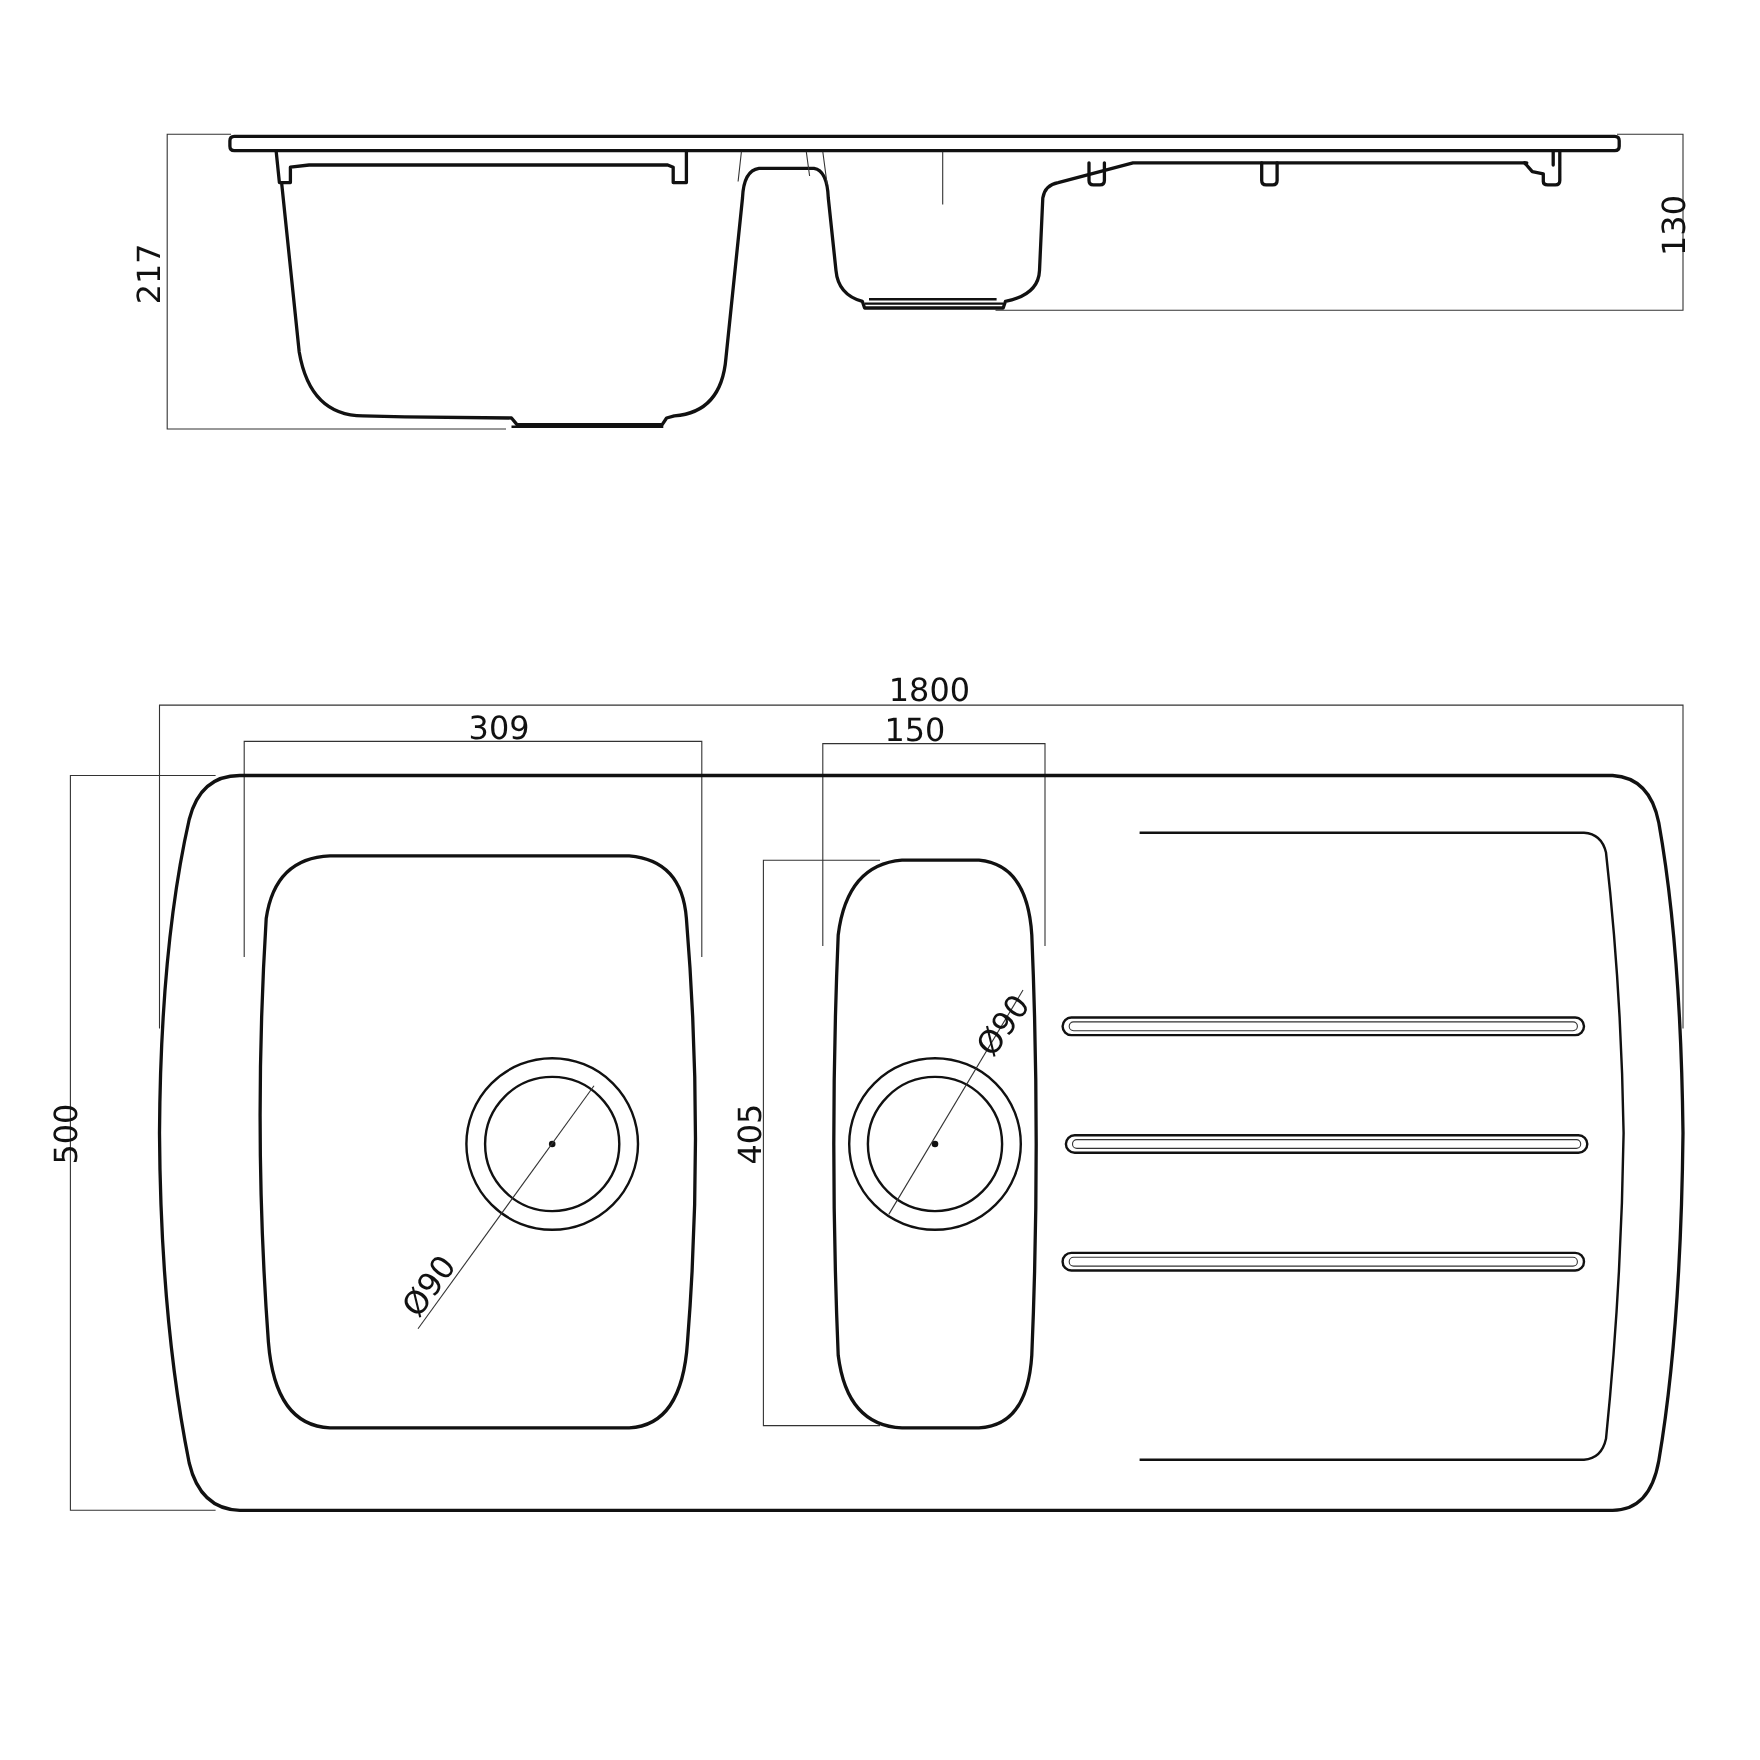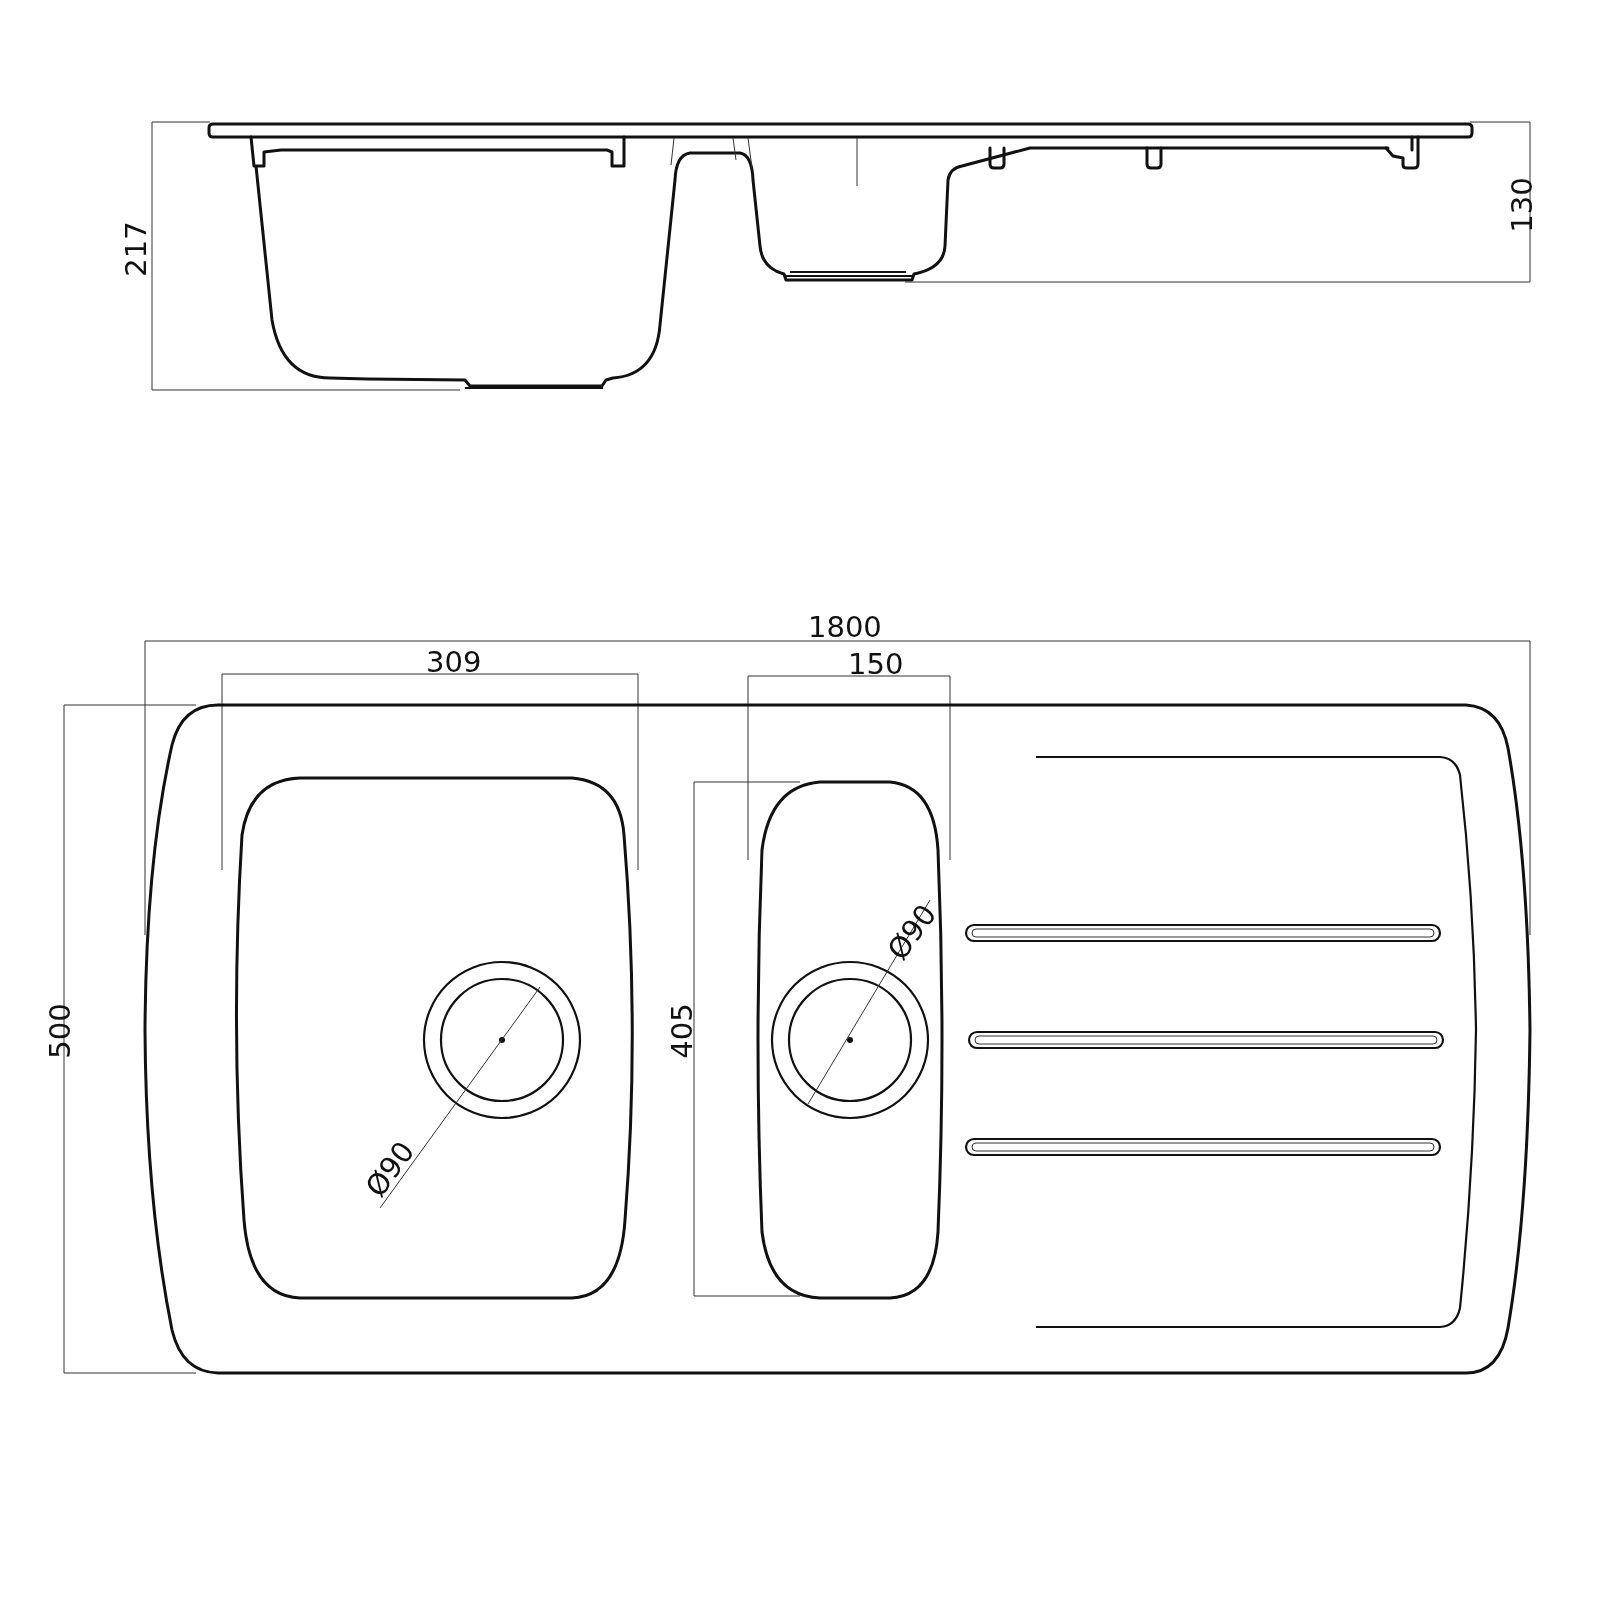--- a/index.html
+++ b/index.html
@@ -90,17 +90,17 @@
       <rect class="hair" x="972" y="1143" width="462" height="8" rx="4"></rect>
     </g>
   </g>
 </svg>
 
 <div style="position:absolute; left:108px; top:232px; font-size:29px; color:#111; transform:rotate(-90deg); transform-origin:center;">217</div>
 <div style="position:absolute; left:1494px; top:188px; font-size:29px; color:#111; transform:rotate(-90deg); transform-origin:center;">130</div>
 
 <div style="position:absolute; left:808px; top:610px; font-size:29px; color:#111;">1800</div>
 <div style="position:absolute; left:392px; top:645px; font-size:29px; color:#111;margin-left:34px;">309</div>
-<div style="position:absolute; left:848px; top:647px; font-size:29px; color:#111;">150</div>
+<div style="position:absolute; left:804px; top:647px; font-size:29px; color:#111;">150</div>
 <div style="position:absolute; left:32px; top:1014px; font-size:29px; color:#111; transform:rotate(-90deg); transform-origin:center;">500</div>
 <div style="position:absolute; left:654px; top:1014px; font-size:29px; color:#111; transform:rotate(-90deg); transform-origin:center;">405</div>
 <div style="position:absolute; left:360px; top:1152px; font-size:29px; color:#111; transform:rotate(-54deg); transform-origin:center;">Ø90</div>
 <div style="position:absolute; left:882px; top:915px; font-size:29px; color:#111; transform:rotate(-54deg); transform-origin:center;">Ø90</div>
 
 </body></html>

